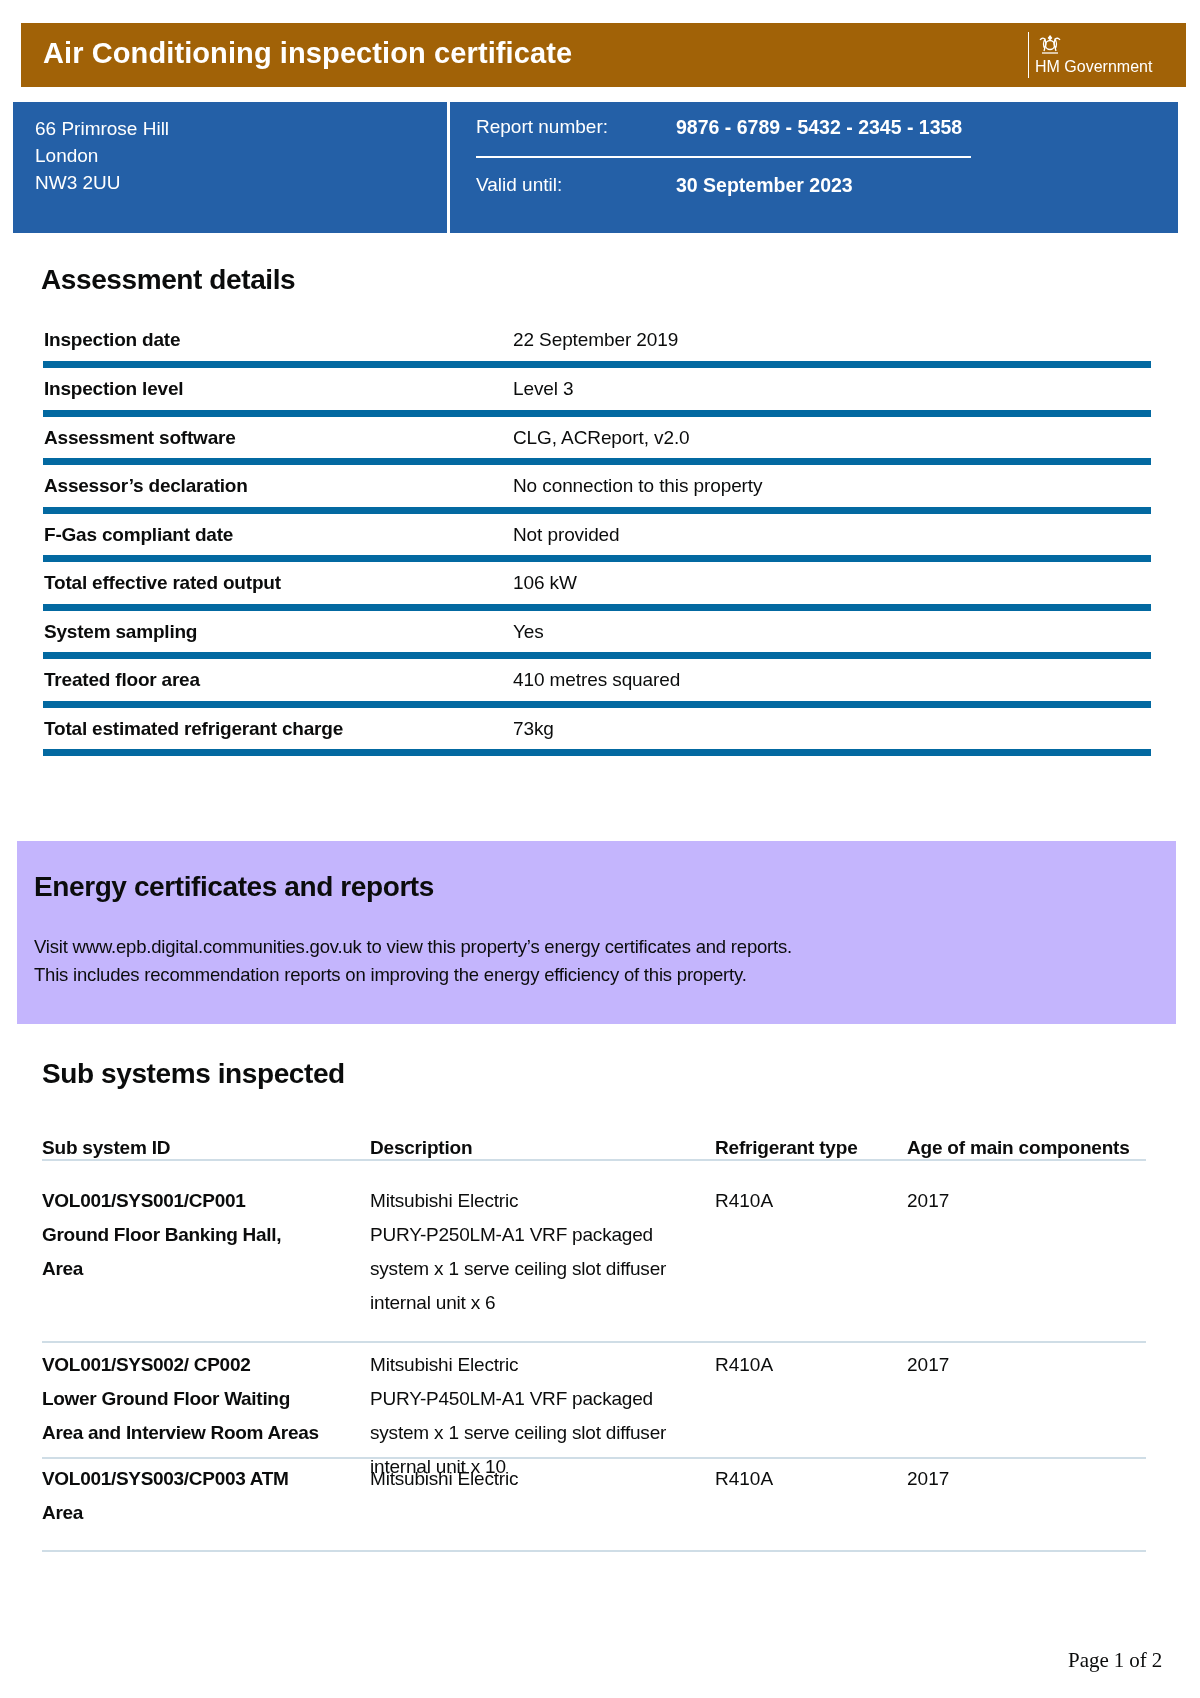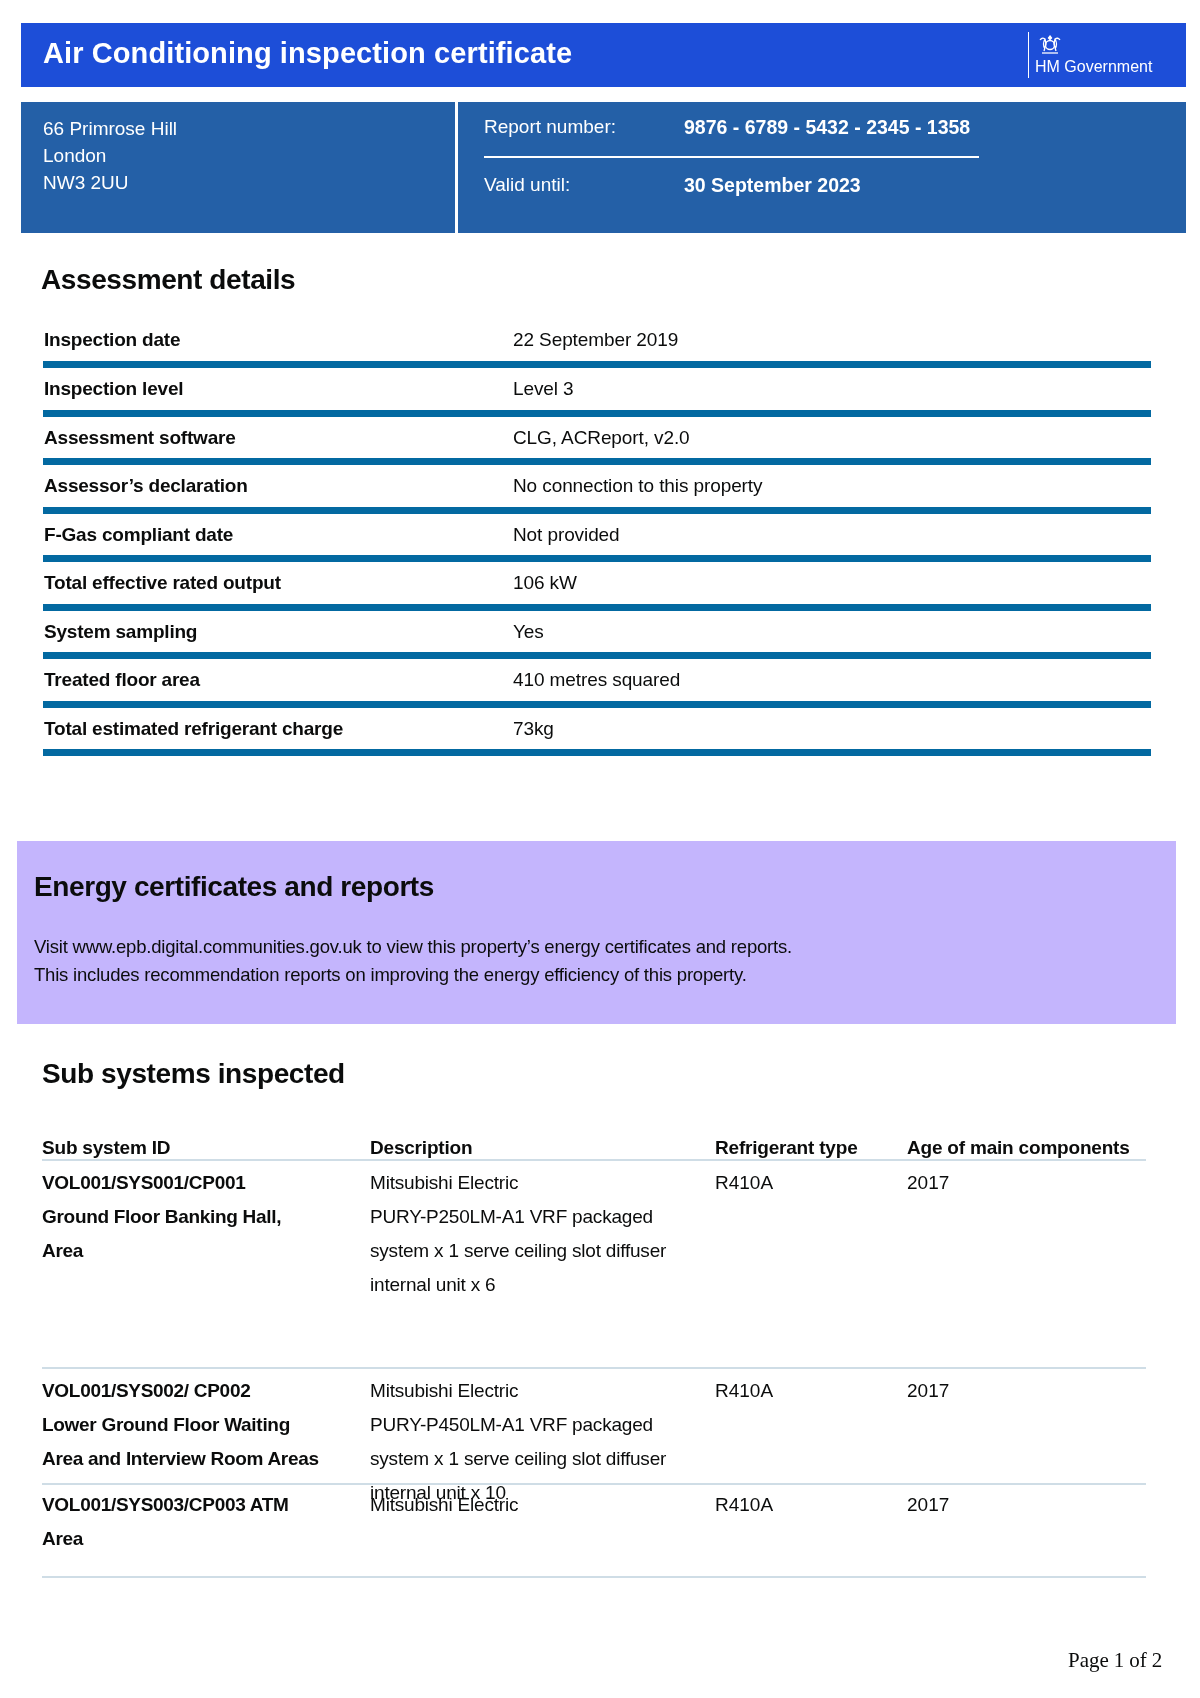--- a/index.html
+++ b/index.html
@@ -9,21 +9,21 @@
       font-family: "Liberation Sans", sans-serif;
       color: #0b0c0c;
       overflow: hidden;
     }
 
     
     .header-bar {
       position: absolute;
       left: 21px; top: 23px;
       width: 1165px; height: 64px;
-      background: #1d4ed8;
+      background: #a16207;
       color: #ffffff;
     }
     .header-title {
       position: absolute;
       left: 22px; top: 14px;
       font-size: 29px;
       font-weight: bold;
       letter-spacing: 0.1px;
     }
     .gov-logo {
@@ -42,21 +42,21 @@
       display: block;
       font-size: 16px;
       line-height: 18px;
       margin-top: 2px;
       white-space: nowrap;
     }
 
     
     .info-band {
       position: absolute;
-      left: 21px; top: 102px;
+      left: 13px; top: 102px;
       width: 1165px; height: 131px;
       display: flex;
     }
     .address-panel {
       width: 434px; height: 100%;
       background: #2460a7;
       color: #ffffff;
       padding: 13px 0 0 22px;
       font-size: 19px;
       line-height: 27px;
@@ -151,21 +151,21 @@
     .col-desc { width: 345px; }
     .col-ref  { width: 192px; }
     .col-age  { flex: 1; }
     .subsys-header .col-id { padding-top: 6px; }
     .subsys-row {
       display: flex;
       border-bottom: 2px solid #cfdde6;
       font-size: 19px;
       line-height: 34px;
     }
-    .subsys-row.r1 { height: 208px; padding-top: 5px; }
+    .subsys-row.r1 { height: 164px; padding-top: 5px; margin-top: 18px; }
     .subsys-row.r2 { height: 116px; padding-top: 5px; }
     .subsys-row.r3 { height: 93px;  padding-top: 3px; }
     .subsys-row .col-id { font-weight: bold; letter-spacing: -0.3px; }
     .subsys-row .col-desc { letter-spacing: -0.2px; }
     .cell-line { display: block; }
 
     
     .page-indicator {
       position: absolute;
       left: 1068px; top: 1648px;

